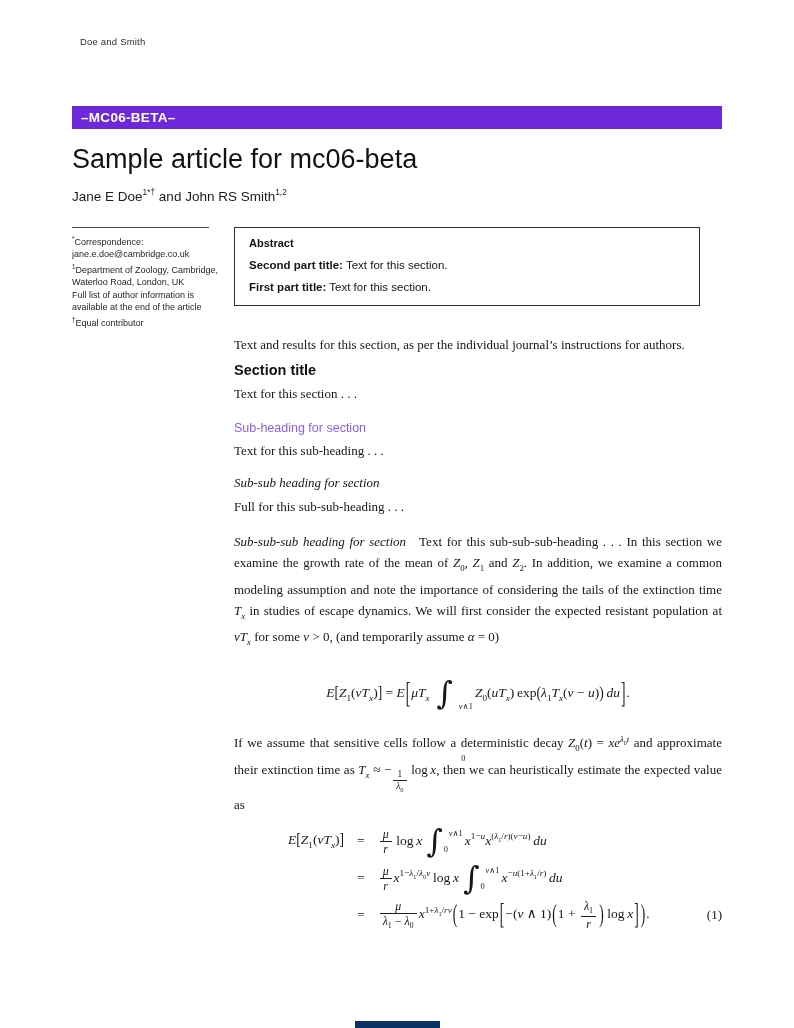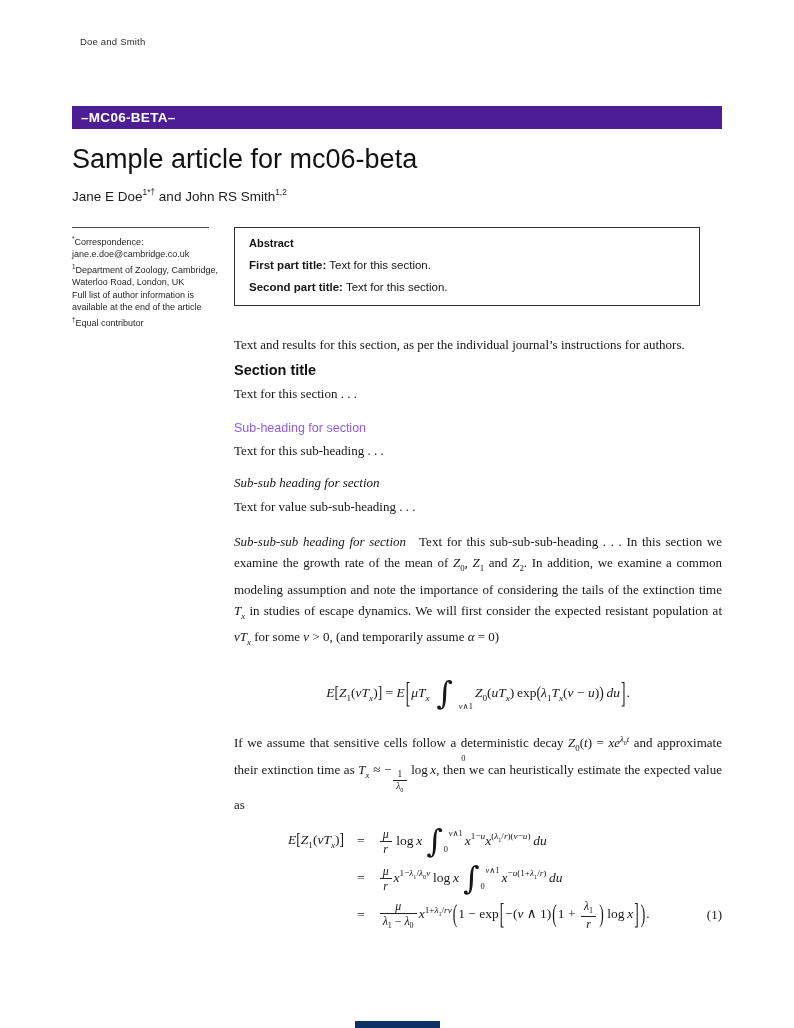--- a/index.html
+++ b/index.html
@@ -73,56 +73,56 @@
 
   .footer-bar { position:absolute; left:355px; top:1021px; width:85px; height:7px; }
 </style>
 </head>
 <body>
 
 <div class="page">
 
   <div class="running-head">Doe and Smith</div>
 
-  <div class="banner" style="background: #4c1d95;">
+  <div class="banner" style="background: #6d28d9;">
     <span>–MC06-BETA–</span>
   </div>
 
   <div class="title">Sample article for mc06-beta</div>
 
   <div class="authors">Jane E Doe<sup>1*†</sup> and John RS Smith<sup>1,2</sup></div>
 
   <div class="cols">
     <div class="side">
       <hr class="side-rule">
       <p><sup>*</sup>Correspondence:</p>
       <p>jane.e.doe@cambridge.co.uk</p>
       <p><sup>1</sup>Department of Zoology, Cambridge, Waterloo Road, London, UK</p>
       <p>Full list of author information is available at the end of the article</p>
       <p><sup>†</sup>Equal contributor</p>
     </div>
 
     <div class="abstract">
       <div class="abstract-h">Abstract</div>
+      <div class="ab-row"><b>Second part title:</b><span> Text for this section.</span></div>
       <div class="ab-row"><b>First part title:</b><span> Text for this section.</span></div>
-      <div class="ab-row"><b>Second part title:</b><span> Text for this section.</span></div>
     </div>
   </div>
 
   <div class="main">
     <div class="serif body-text">Text and results for this section, as per the individual journal’s instructions for authors.</div>
 
     <div class="h1 sect-h">Section title</div>
     <div class="serif body-text">Text for this section . . .</div>
 
     <div class="h2">Sub-heading for section</div>
     <div class="serif body-text">Text for this sub-heading . . .</div>
 
     <div class="h3">Sub-sub heading for section</div>
-    <div class="serif body-text">Text for value sub-sub-heading . . .</div>
+    <div class="serif body-text">Full for this sub-sub-heading . . .</div>
 
     <div class="serif body-text" style="margin-top:14px"><i>Sub-sub-sub heading for section</i> Text for this sub-sub-sub-heading . . . In this section we examine the growth rate of the mean of <i>Z</i><sub>0</sub>, <i>Z</i><sub>1</sub> and <i>Z</i><sub>2</sub>. In addition, we examine a common modeling assumption and note the importance of considering the tails of the extinction time <i>T<sub>x</sub></i> in studies of escape dynamics. We will first consider the expected resistant population at <i>vT<sub>x</sub></i> for some <i>v</i> &gt; 0, (and temporarily assume <i>α</i> = 0)</div>
 
     <div class="eq eq1"><i>E</i><x-g>[</x-g><i>Z</i><sub>1</sub>(<i>vT<sub>x</sub></i>)<x-g>]</x-g> = <i>E</i><x-g2>[</x-g2><i>μT<sub>x</sub></i> <x-int>
           <x-s>∫</x-s>
           <x-l>
             <x-hi><i>v</i>∧1</x-hi>
             <x-lo>0</x-lo>
           </x-l>
         </x-int><i>Z</i><sub>0</sub>(<i>uT<sub>x</sub></i>) exp<x-g>(</x-g><i>λ</i><sub>1</sub><i>T<sub>x</sub></i>(<i>v</i> − <i>u</i>)<x-g>)</x-g> <i>du</i><x-g2>]</x-g2>.</div>

